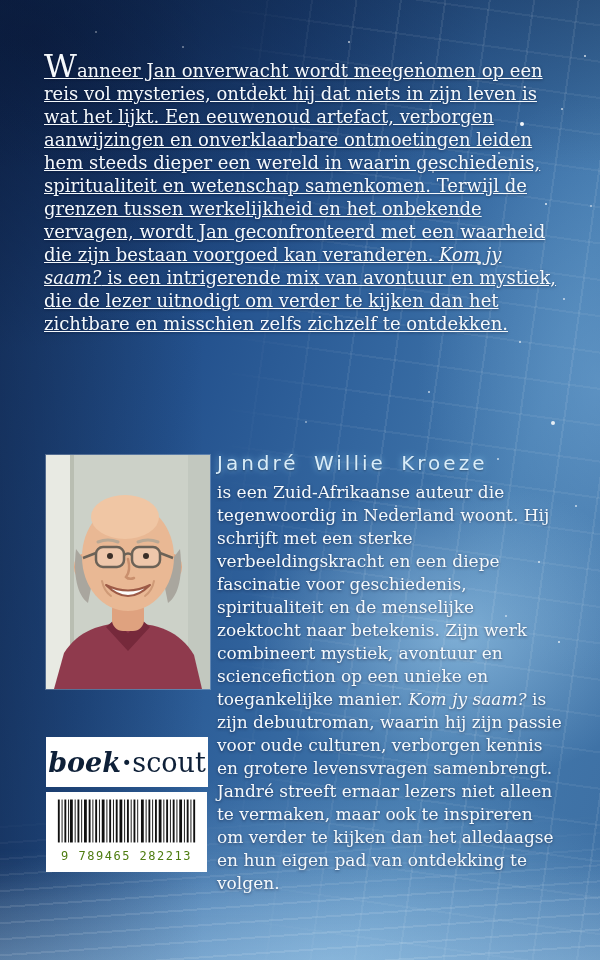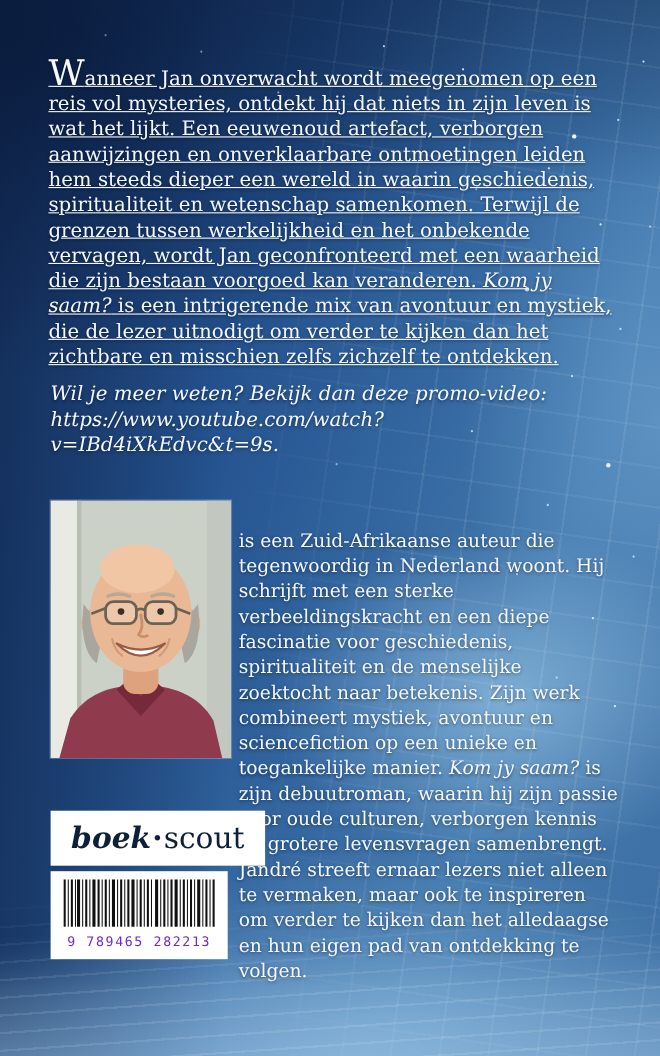--- a/index.html
+++ b/index.html
@@ -72,47 +72,46 @@
     position:absolute; left:217px; top:451px; white-space:nowrap;
     font-family:"DejaVu Sans", sans-serif; font-size:20px;
     letter-spacing:3px; word-spacing:6px; color:#d9edf9;
     text-shadow:0 0 7px rgba(140,200,240,.95), 0 1px 2px rgba(0,20,50,.6);
   }
   .bio {
     position:absolute; left:217px; top:481px; width:345px; margin:0;
     font-size:17px; line-height:23px; text-shadow:0 1px 3px rgba(0,10,40,.5);
   }
   .logo-box {
-    position:absolute; left:46px; top:737px; width:195px; height:50px;
+    position:absolute; left:46px; top:737px; width:162px; height:50px;
     background:#ffffff; display:flex; align-items:center; justify-content:center;
   }
   .logo-text { color:#0e2038; font-size:27px; font-family:"DejaVu Serif", serif; }
   .logo-boek  { font-style:italic; font-weight:700; }
   .logo-sep   { font-weight:700; padding:0 1px; }
   .logo-scout { font-weight:400; }
   .barcode-box {
     position:absolute; left:46px; top:792px; width:161px; height:80px;
     background:#ffffff; box-sizing:border-box; padding-top:6px; text-align:center;
   }
   .barcode-number {
-    font-family:"DejaVu Sans Mono", monospace; font-size:12px; color:#6d28d9;
+    font-family:"DejaVu Sans Mono", monospace; font-size:12px; color:#4d7c0f;
     letter-spacing:1.5px; margin-top:1px;
   }
 </style>
 </head>
 <body>
 
 <div class="cover">
   <div class="tiles"></div>
   <div class="stars"></div>
   <div class="bottom-glow"></div>
 
   <p class="synopsis"><span class="dropcap">W</span><span>anneer Jan onverwacht wordt meegenomen op een reis vol mysteries, ontdekt hij dat niets in zijn leven is wat het lijkt. Een eeuwenoud artefact, verborgen aanwijzingen en onverklaarbare ontmoetingen leiden hem steeds dieper een wereld in waarin geschiedenis, spiritualiteit en wetenschap samenkomen. Terwijl de grenzen tussen werkelijkheid en het onbekende vervagen, wordt Jan geconfronteerd met een waarheid die zijn bestaan voorgoed kan veranderen. </span><span class="em">Kom jy saam?</span><span> is een intrigerende mix van avontuur en mystiek, die de lezer uitnodigt om verder te kijken dan het zichtbare en misschien zelfs zichzelf te ontdekken.</span></p>
 
-  <p class="promo"><span>Wil je meer weten? Bekijk dan deze promo-video:</span><br><span>https://www.youtube.com/watch?v=IBd4iXkEdvc&amp;t=9s.</span></p>
 
   <div class="photo">
     <svg viewBox="0 0 164 234" width="164" height="234">
       <rect width="164" height="234" fill="#ccd1c8"></rect>
       <rect x="0" width="24" height="234" fill="#e8eae3"></rect>
       <rect x="24" width="4" height="234" fill="#b9beb2"></rect>
       <rect x="142" width="22" height="234" fill="#c2c8bf"></rect>
       <path d="M8,234 L18,198 C32,176 54,168 82,168 C110,168 134,176 148,200 L156,234 Z" fill="#8f3a4d"></path>
       <path d="M60,172 L82,196 L104,172 L96,165 L82,178 L68,165 Z" fill="#76293b"></path>
       <rect x="66" y="144" width="32" height="32" rx="11" fill="#dfa27f"></rect>
@@ -129,20 +128,21 @@
       <path d="M78,100 Q82,97 86,100" stroke="#6b6257" stroke-width="2.5" fill="none"></path>
       <path d="M50,98 L37,103 M114,98 L127,103" stroke="#6b6257" stroke-width="2.5"></path>
       <circle cx="64" cy="101" r="3" fill="#3a2f28"></circle>
       <circle cx="100" cy="101" r="3" fill="#3a2f28"></circle>
       <path d="M82,104 Q85,116 80,122 Q83,125 88,123" stroke="#c98f6d" stroke-width="2.5" fill="none" stroke-linecap="round"></path>
       <path d="M60,130 Q82,152 104,130 Q82,141 60,130 Z" fill="#fdfdfb" stroke="#9c5a46" stroke-width="2" stroke-linejoin="round"></path>
       <path d="M56,126 Q58,136 65,141 M108,126 Q106,136 99,141" stroke="#cf9a77" stroke-width="2" fill="none" stroke-linecap="round"></path>
     </svg>
   </div>
 
+  <div class="author-name">Jandré Willie Kroeze</div>
 
   <p class="bio"><span>is een Zuid-Afrikaanse auteur die tegenwoordig in Nederland woont. Hij schrijft met een sterke verbeeldingskracht en een diepe fascinatie voor geschiedenis, spiritualiteit en de menselijke zoektocht naar betekenis. Zijn werk combineert mystiek, avontuur en sciencefiction op een unieke en toegankelijke manier. </span><span class="em">Kom jy saam?</span><span> is zijn debuutroman, waarin hij zijn passie voor oude culturen, verborgen kennis en grotere levensvragen samenbrengt. Jandré streeft ernaar lezers niet alleen te vermaken, maar ook te inspireren om verder te kijken dan het alledaagse en hun eigen pad van ontdekking te volgen.</span></p>
 
   <div class="logo-box">
     <span class="logo-text"><span class="logo-boek">boek</span><span class="logo-sep">·</span><span class="logo-scout">scout</span></span>
   </div>
 
   <div class="barcode-box">
     <svg viewBox="0 0 151 46" width="141" height="46" fill="#101010">
       <rect x="2" width="2" height="46"></rect>

